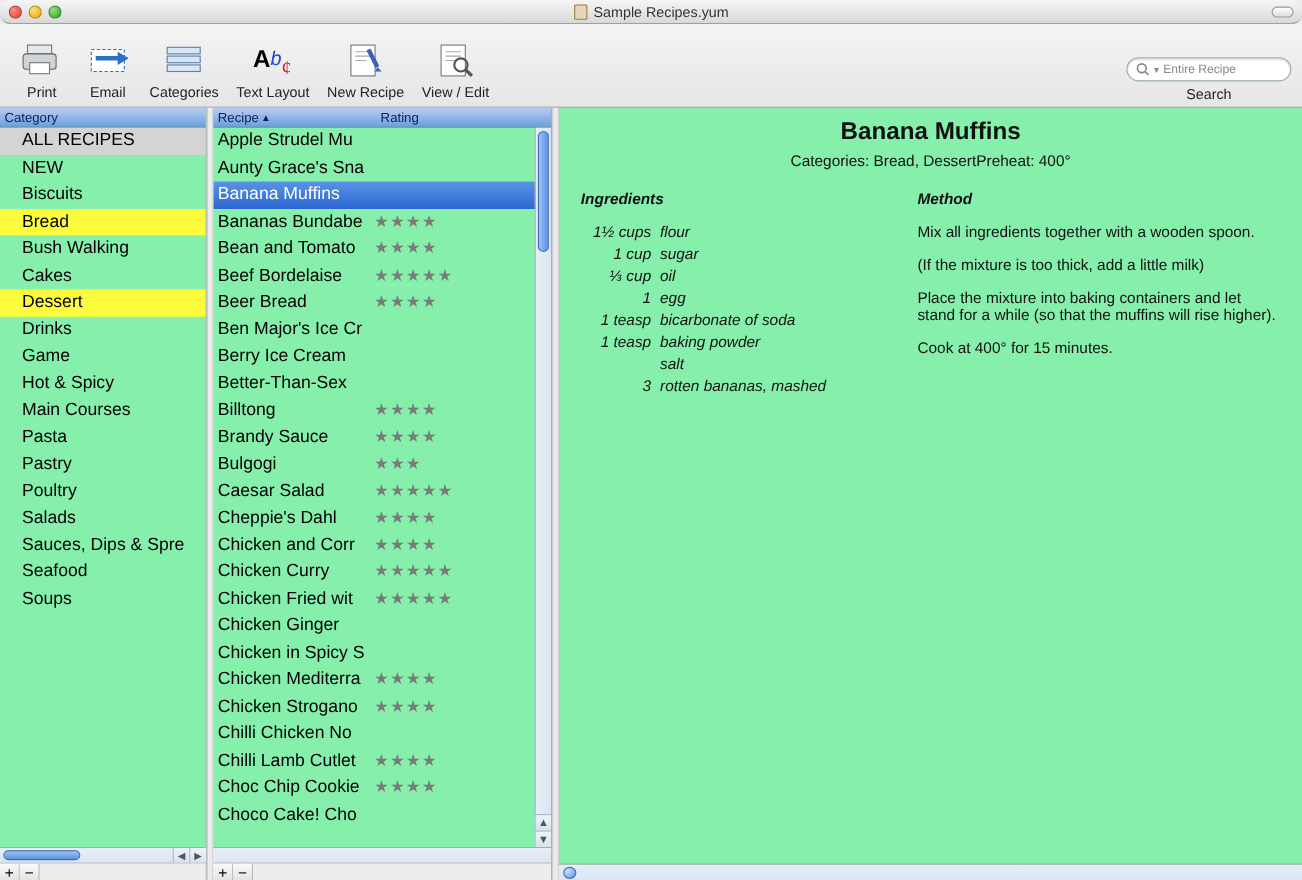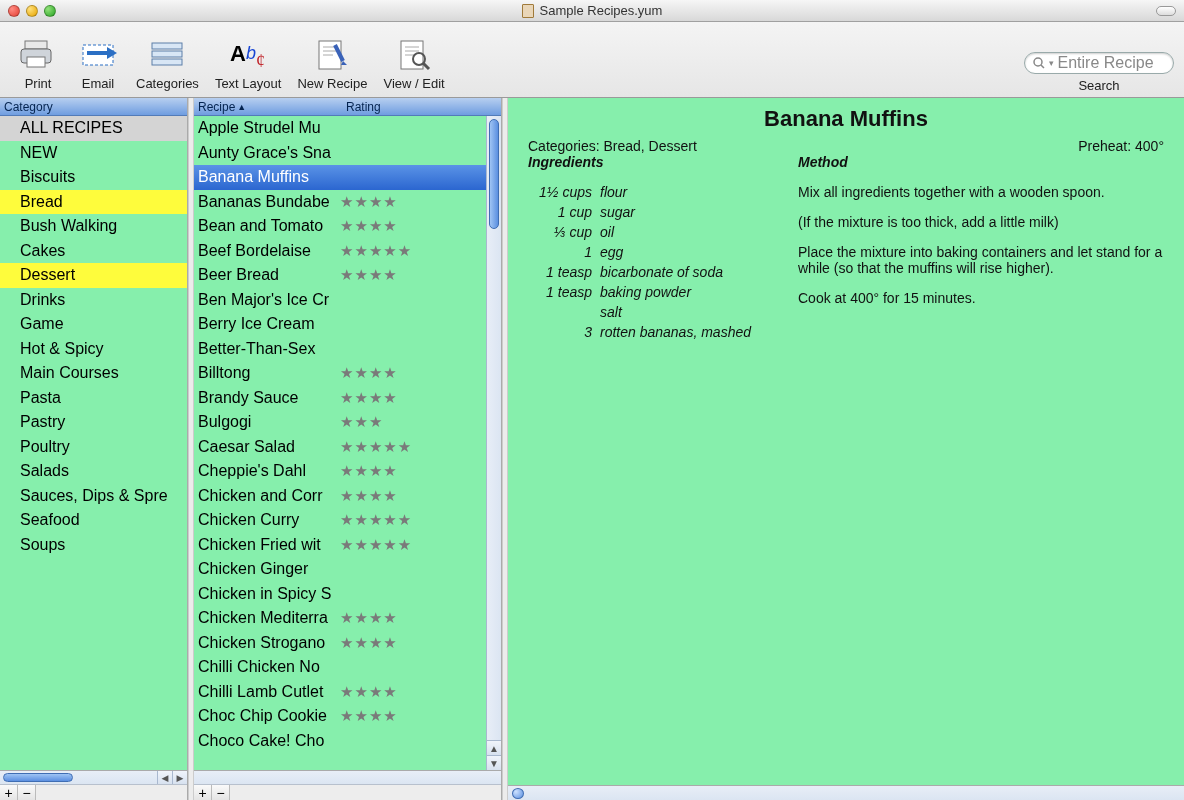--- a/index.html
+++ b/index.html
@@ -14,20 +14,21 @@
 }
 .window { width: 1184px; height: 800px; display: flex; flex-direction: column; background: #ececec; }
 
 
 .titlebar {
   height: 22px;
   background: linear-gradient(#f6f6f6, #d8d8d8);
   border-bottom: 1px solid #a0a0a0;
   display: flex; align-items: center;
   position: relative;
+  border-radius: 10px;
 }
 .traffic-lights { display: flex; gap: 6px; padding-left: 8px; }
 .tl { width: 12px; height: 12px; border-radius: 50%; border: 1px solid rgba(0,0,0,0.25); }
 .tl.red { background: radial-gradient(circle at 30% 30%, #ff8b82, #e33e32); }
 .tl.yellow { background: radial-gradient(circle at 30% 30%, #ffe07a, #e6a400); }
 .tl.green { background: radial-gradient(circle at 30% 30%, #92e27a, #28a323); }
 .title-center {
   position: absolute; left: 0; right: 0; text-align: center;
   font-size: 13px; color: #333;
   display: flex; justify-content: center; align-items: center; gap: 6px;
@@ -57,21 +58,21 @@
 .tool-label { padding-bottom: 2px; white-space: nowrap; }
 .spacer { flex: 1; }
 .search-wrap { display: flex; flex-direction: column; align-items: center; padding-bottom: 2px; }
 .search-field {
   width: 150px; height: 22px; border-radius: 11px;
   border: 1px solid #9aa; background: #fff;
   display: flex; align-items: center; padding: 0 8px; gap: 4px;
   box-shadow: inset 0 1px 2px rgba(0,0,0,0.2);
   color: #888;
 }
-.search-field input { border: none; outline: none; width: 100%; font-size: 16px; color: #333; background: transparent; }
+.search-field input { border: none; outline: none; width: 100%; font-size: 11px; color: #333; background: transparent; }
 .search-field input::placeholder { color: #888; }
 .search-label { font-size: 13px; color: #222; margin-top: 4px; }
 
 
 .main { flex: 1; display: flex; background: #86efac; min-height: 0; }
 .pane { display: flex; flex-direction: column; border-right: 1px solid #aaa; min-height: 0; }
 .pane .list-wrap { flex:1; overflow: hidden; position: relative; }
 
 
 .col-head {
@@ -160,24 +161,24 @@
 
 
 .recipe-body {
   flex:1; padding: 6px 20px 10px 20px;
   font-family: "Helvetica Neue", Arial, sans-serif;
   font-size: 14px; color: #111;
   overflow: hidden;
   display: flex; flex-direction: column;
 }
 .recipe-title { text-align: center; font-size: 22px; font-weight: bold; margin: 2px 0 6px;}
-.recipe-meta { display:flex; justify-content: space-between; }
+.recipe-meta { display:flex; justify-content: center; margin-bottom: 18px; }
 .recipe-cols { display:flex; gap: 30px; }
 .ing-col { width: 240px; }
-.meth-col { flex: 1; }
+.meth-col { flex: 1; margin-left: 36px; }
 .sec-head { font-weight: bold; margin-bottom: 14px; font-style: italic; }
 .ing-row { display:flex; font-style: italic; margin-bottom: 4px;}
 .ing-qty { width: 72px; text-align: right; padding-right: 8px;}
 .meth-col p { margin-bottom: 14px; }
 
 .recipe-hscroll {
   height: 15px; border-top:1px solid #aaa;
   background: linear-gradient(#e8eef7,#dbe5f2);
   position: relative;
 }

